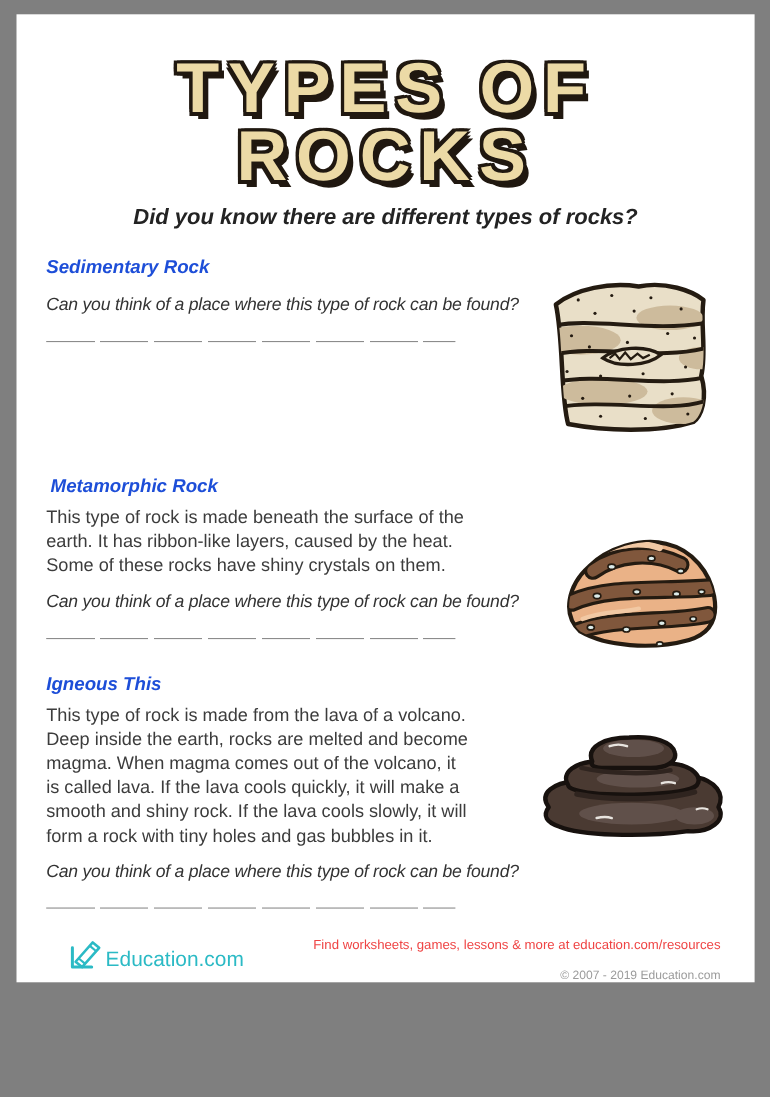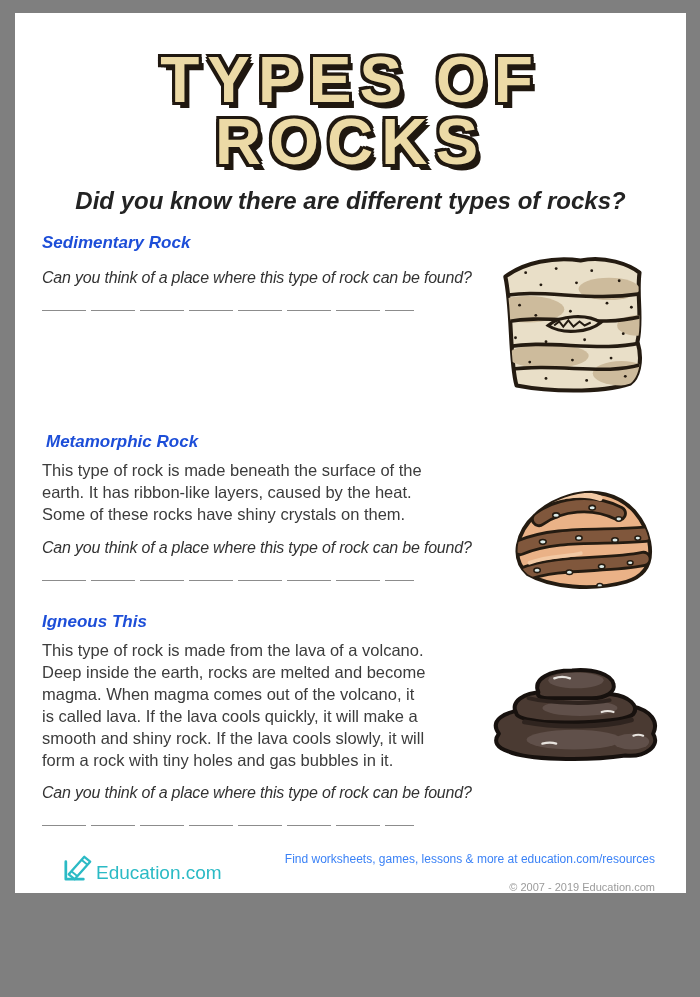--- a/index.html
+++ b/index.html
@@ -9,21 +9,21 @@
 
   
   .title-block{position:absolute;top:36px;left:0;width:100%;text-align:center;}
   .title-line{font-family:Liberation Sans, sans-serif;font-weight:800;font-size:64px;line-height:62px;
     letter-spacing:8px;color:#ecdaa6;
     text-shadow:
       -3px -3px 0 #201810, 3px -3px 0 #201810, -3px 3px 0 #201810, 3px 3px 0 #201810,
       -3px 0 0 #201810, 3px 0 0 #201810, 0 -3px 0 #201810, 0 3px 0 #201810,
       5px 6px 0 #201810;}
   .subtitle{position:absolute;top:174px;left:0;width:100%;text-align:center;
-    font-style:italic;font-weight:700;font-size:24px;color:#232323;}
+    font-style:italic;font-weight:700;font-size:20px;color:#232323;}
 
   
   .rock-section{position:absolute;left:27px;width:475px;}
   .s1{top:220px;} .s2{top:419px;} .s3{top:599px;}
   .rock-section h2{margin:0;font-size:17px;line-height:20px;font-weight:700;font-style:italic;color:#1d4ed8;}
   .s2 h2{padding-left:4px;}
   .body-text{margin-top:7px;font-size:16.5px;line-height:22px;color:#3c3c3c;white-space:pre-line;}
   .question{margin-top:16px;font-style:italic;font-size:16px;letter-spacing:-0.2px;color:#333333;}
   .answer-line{margin-top:22px;width:372px;height:2px;
     background-image:repeating-linear-gradient(to right,#8c8c8c 0 44px,transparent 44px 49px);
@@ -36,21 +36,21 @@
   .illus svg{display:block;width:100%;height:100%;}
   .illus1{left:470px;top:237px;width:184px;height:148px;}
   .illus2{left:486px;top:466px;width:152px;height:120px;}
   .illus3{left:470px;top:648px;width:178px;height:104px;}
 
   
   .footer-logo{position:absolute;left:44px;top:836px;display:flex;align-items:flex-end;gap:0;cursor:pointer;}
   .footer-logo svg{width:37px;height:37px;display:block;}
   .footer-logo .logo-text{font-size:19px;color:#2bbac5;line-height:22px;padding-bottom:2px;}
   .footer-text{position:absolute;right:31px;top:839px;text-align:right;}
-  .footer-info{font-size:12px;color:#3b82f6;line-height:15px;}
+  .footer-info{font-size:12px;color:#ef4444;line-height:15px;}
   .footer-copy{font-size:11px;color:#9b9b9b;line-height:14px;margin-top:13px;}
 </style>
 </head>
 <body>
 
 <div class="page">
 
   <div class="title-block">
     <div class="title-line">TYPES OF</div>
     <div class="title-line">ROCKS</div>

